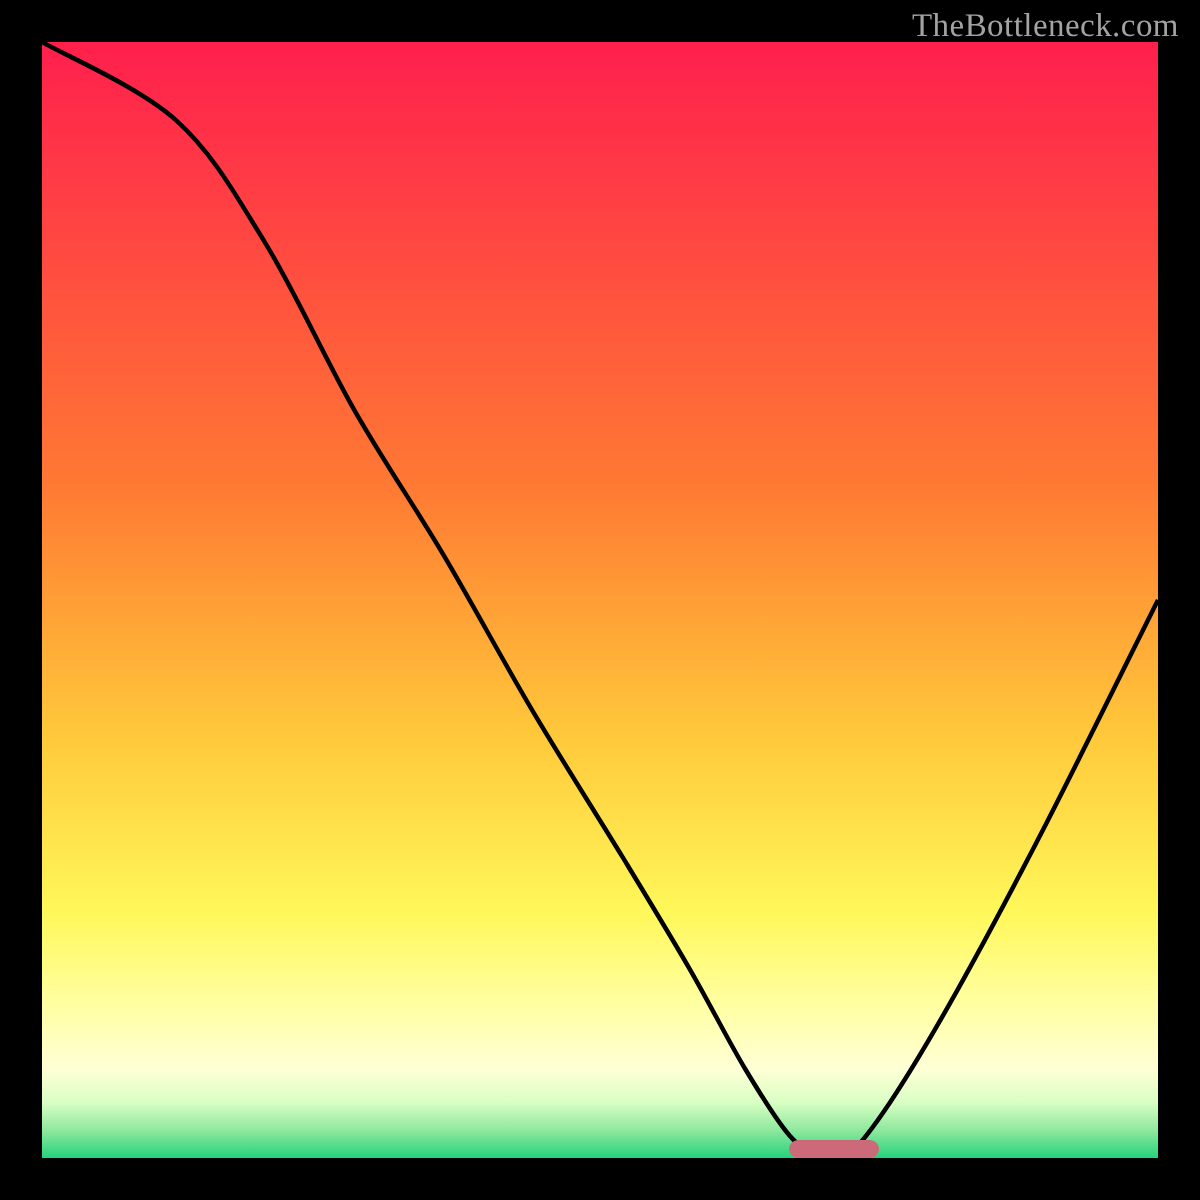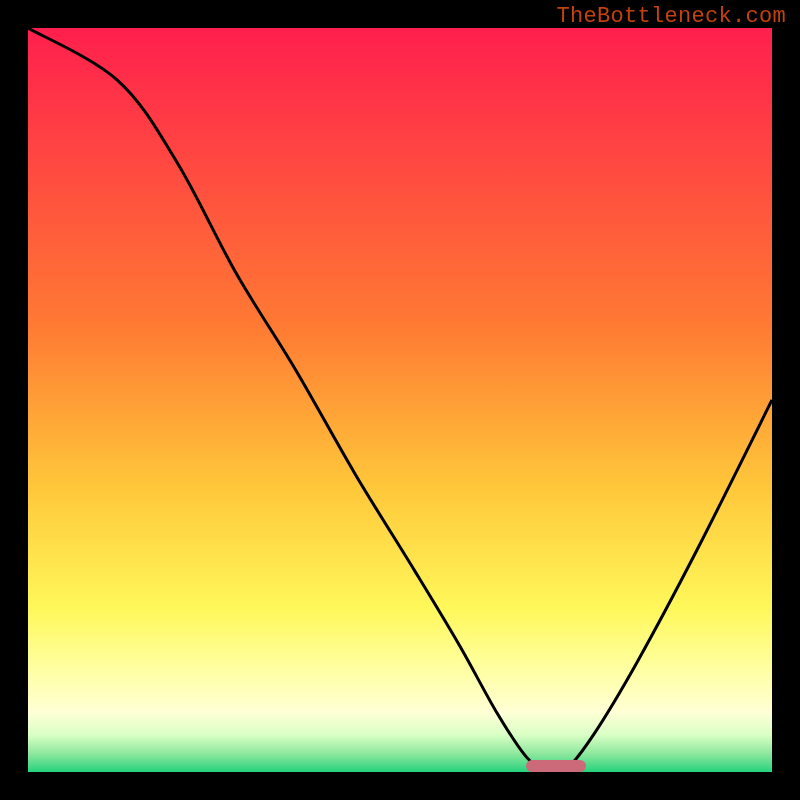--- a/index.html
+++ b/index.html
@@ -10,23 +10,23 @@
     background: #000;
     display: flex;
     align-items: center;
     justify-content: center;
     position: relative;
   }
   .attribution {
     position: absolute;
     top: 4px;
     right: 14px;
-    font-family: Liberation Mono, monospace;
+    font-family: Liberation Serif, serif;
     font-size: 22px;
-    color: #c2410c;
+    color: #a3a3a3;
     letter-spacing: 0.3px;
   }
   .plot-frame {
     position: absolute;
     left: 28px;
     top: 28px;
     width: 744px;
     height: 744px;
     background: #000;
     overflow: hidden;

